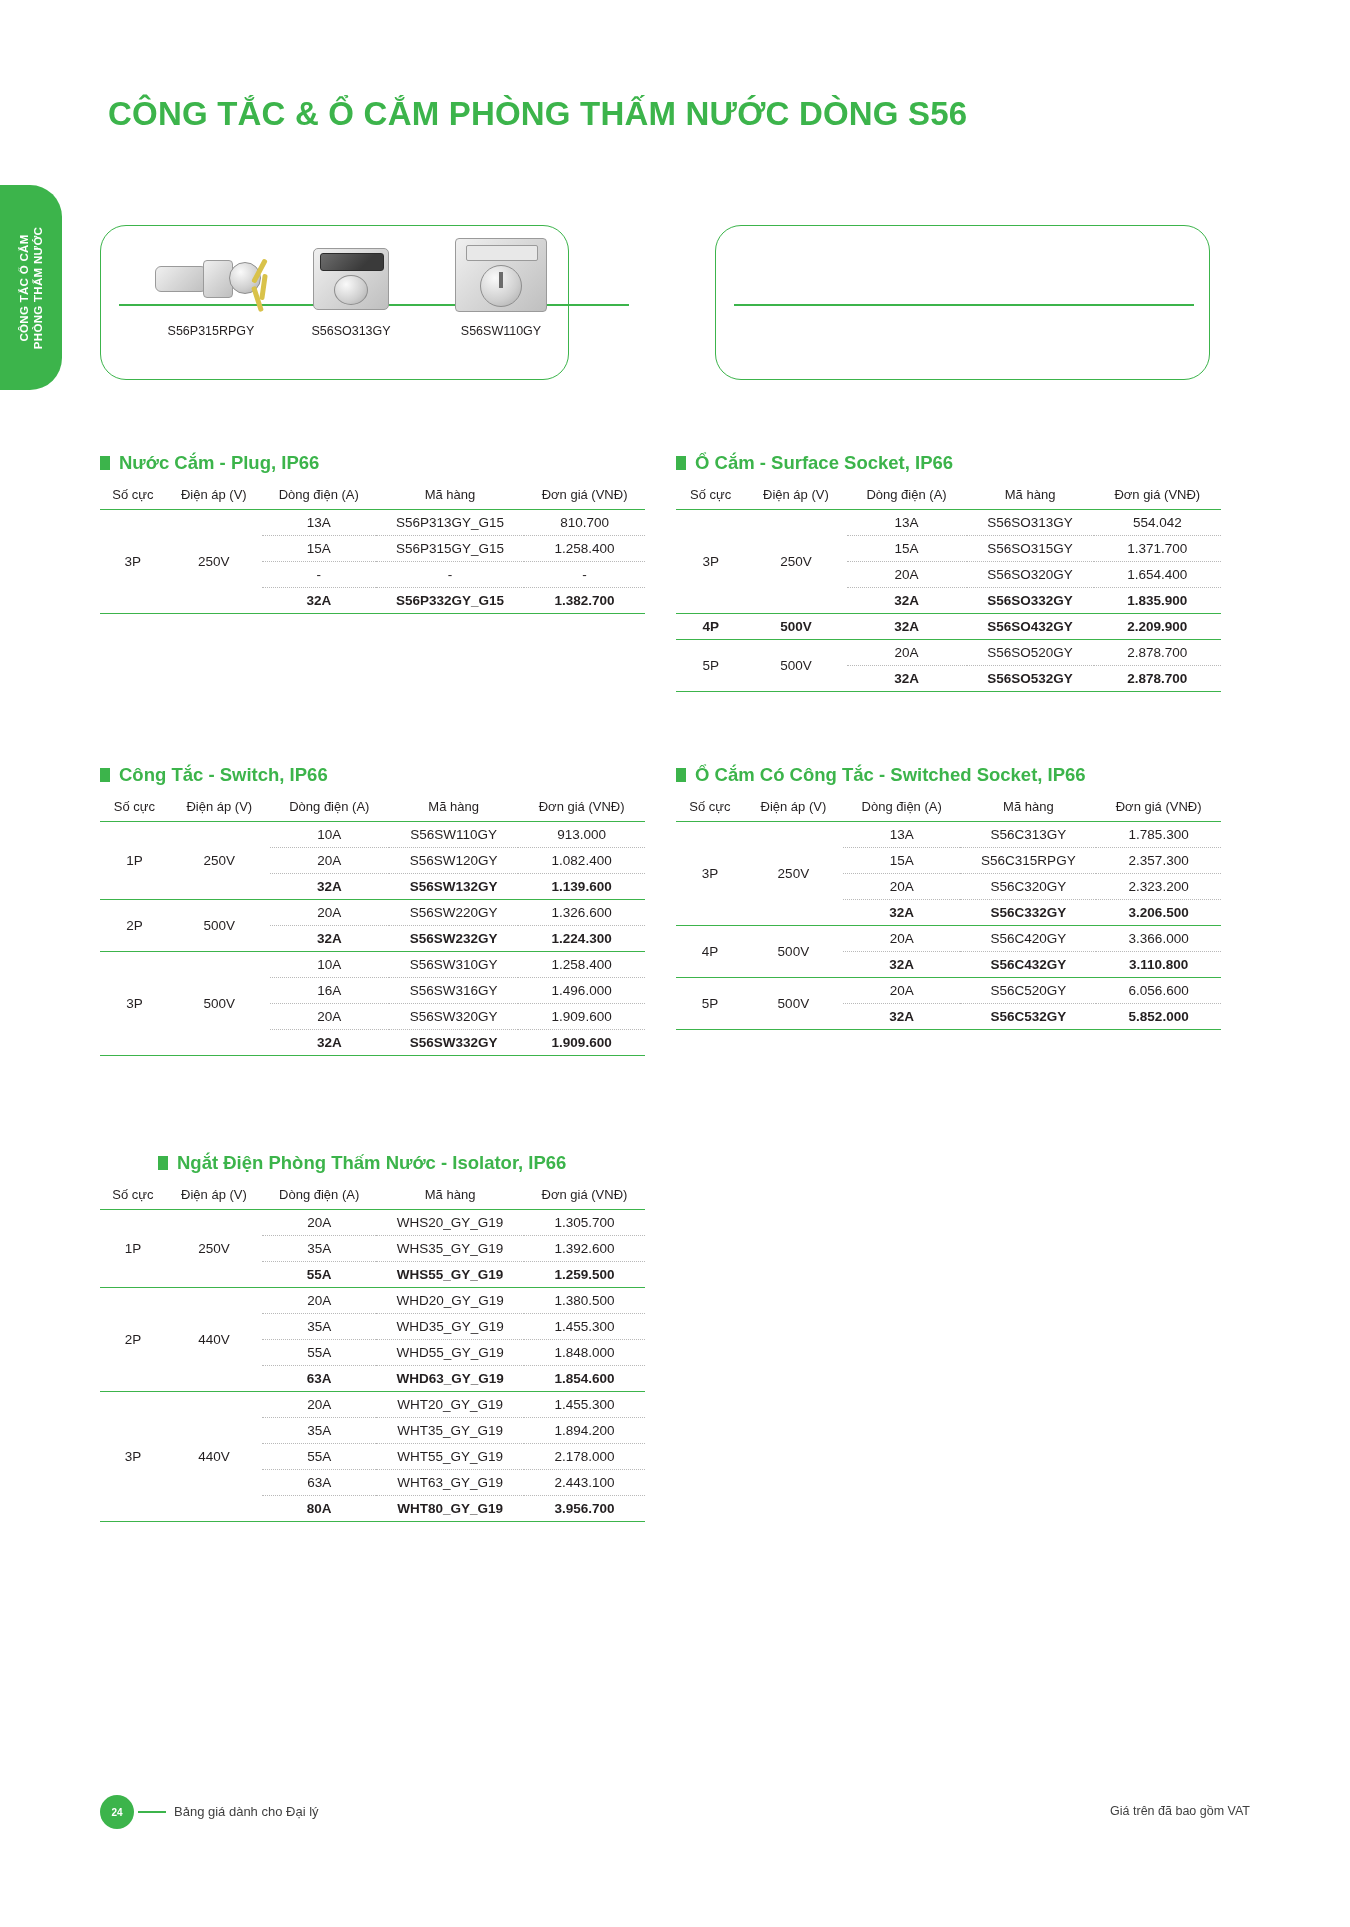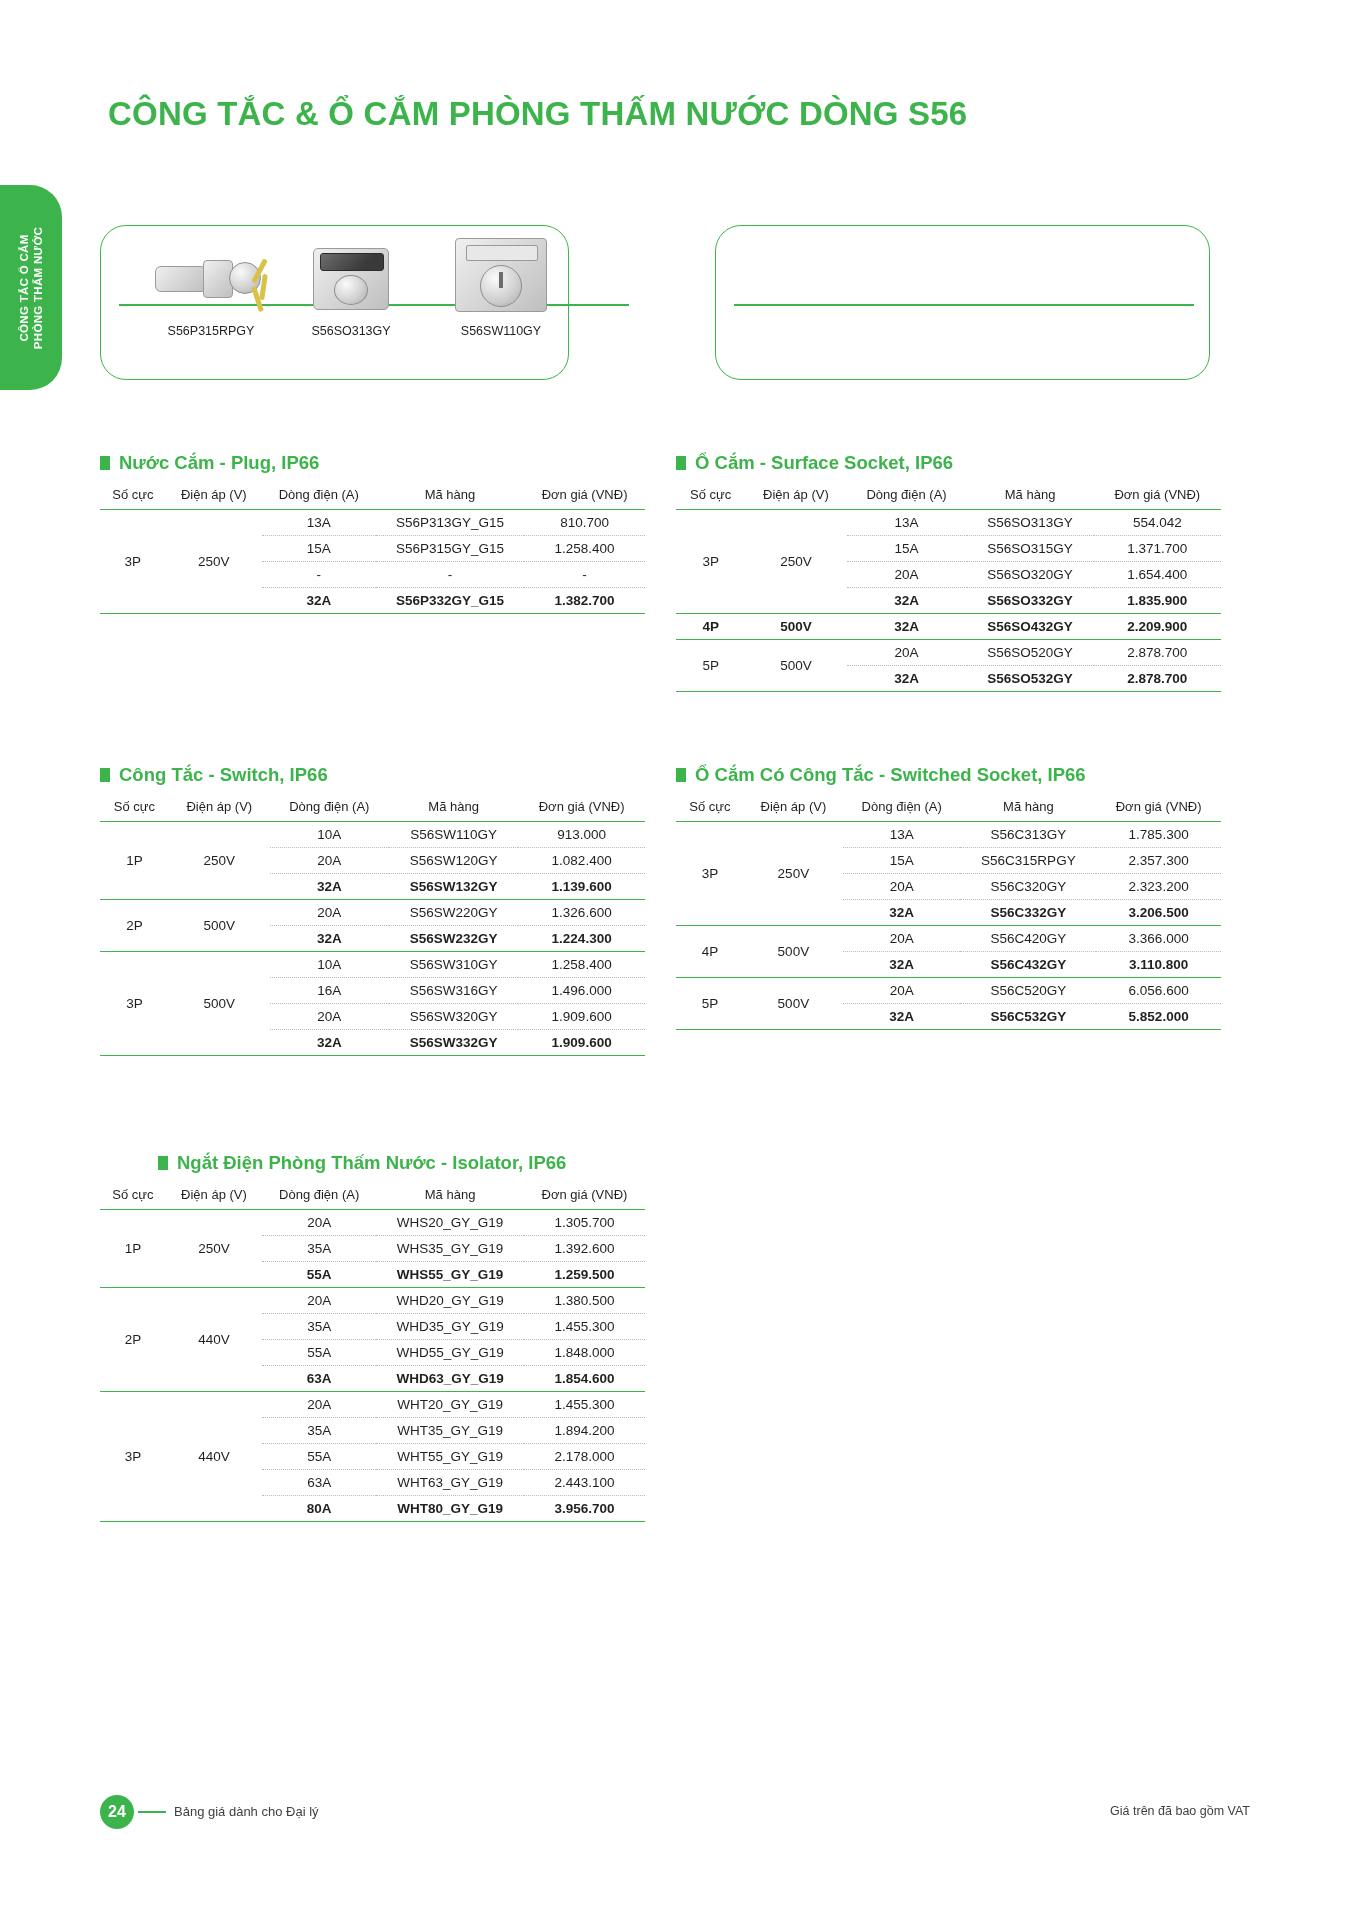--- a/index.html
+++ b/index.html
@@ -146,21 +146,21 @@
   th.price-h { text-align: right; padding-right: 10px; }
 
   
   .foot-badge {
     position: absolute;
     left: 100px; top: 1795px;
     width: 34px; height: 34px;
     border-radius: 50%;
     background: #3cb44b;
     color: #fff;
-    font-size: 16px;
+    font-size: 10px;
     font-weight: bold;
     display: flex; align-items: center; justify-content: center;
   }
   .foot-line {
     position: absolute;
     left: 138px; top: 1811px;
     width: 28px; height: 1.5px;
     background: #3cb44b;
   }
   .foot-left {

